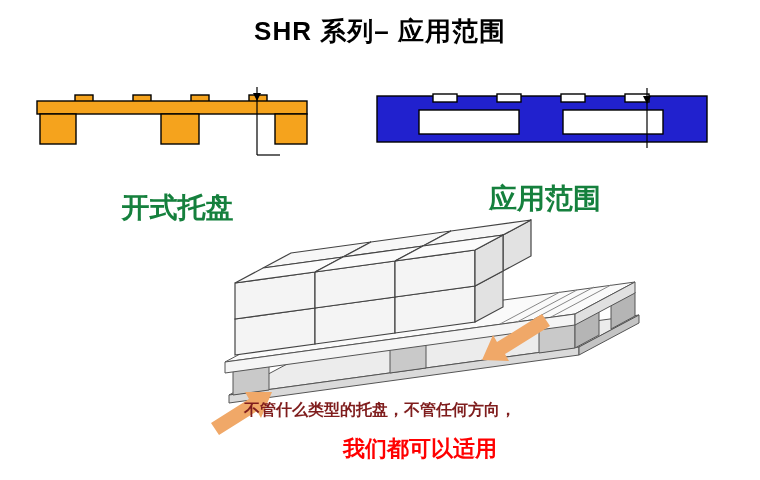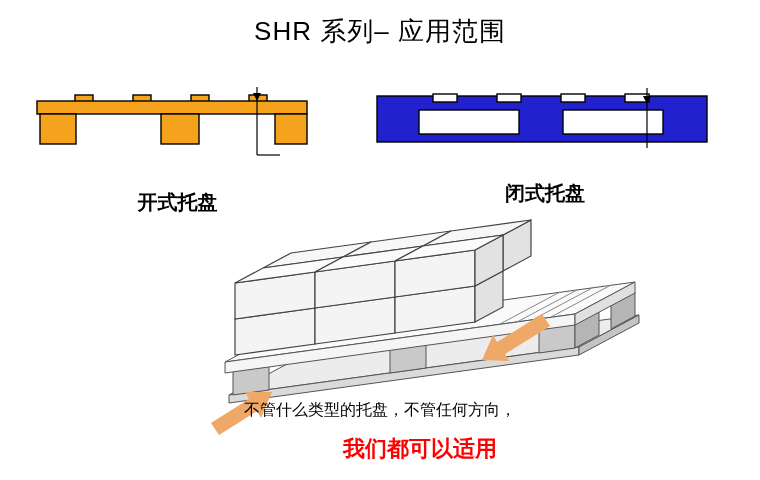--- a/index.html
+++ b/index.html
@@ -1,39 +1,39 @@
 <!DOCTYPE html>
 <html style="--color-open-pallet: #F5A31D; --color-closed-pallet: #2121CE; --color-arrow: #F0A868; --color-caption-highlight: #FF0000;"><head>
 <meta charset="utf-8">
 <style>
   * { margin:0; padding:0; box-sizing:border-box; }
   html,body { width:760px; height:480px; background:#fff; font-family:"Liberation Sans", sans-serif; }
   .slide { position:relative; width:760px; height:480px; background:#fff; overflow:hidden; }
 
   .title {
     position:absolute; top:14px; left:0; width:100%;
-    text-align:center; font-size:26px; font-weight:400; color:#000;
+    text-align:center; font-size:26px; font-weight:700; color:#000;
     letter-spacing:1px; font-family:"Liberation Sans", sans-serif;
   }
 
   figure { display:block; }
   .fig-open   { position:absolute; left:35px;  top:85px; width:285px; text-align:center; }
   .fig-closed { position:absolute; left:375px; top:88px; width:340px; text-align:center; }
   figcaption {
     font-family:"Liberation Serif", serif; font-weight:700;
-    font-size:20px; color:#000000;
+    font-size:28px; color:#15803d;
   }
   .fig-open figcaption   { margin-top:20px; }
   .fig-closed figcaption { margin-top:26px; }
 
   .illustration { position:absolute; left:165px; top:205px; width:480px; height:235px; }
 
   .caption1 {
     position:absolute; top:400px; left:0; width:100%;
-    text-align:center; font-weight:400; font-size:16px; color:#000000;
+    text-align:center; font-weight:700; font-size:16px; color:#7f1d1d;
     font-family:"Liberation Serif", serif;
   }
   .caption2 {
     position:absolute; top:434px; left:80px; width:680px;
     text-align:center; font-weight:700; font-size:22px;
     color:var(--color-caption-highlight, #FF0000);
     font-family:"Liberation Serif", serif;
   }
 </style>
 </head>
@@ -73,21 +73,21 @@
         <rect x="58" y="6" width="24" height="8" fill="#fff"></rect>
         <rect x="122" y="6" width="24" height="8" fill="#fff"></rect>
         <rect x="186" y="6" width="24" height="8" fill="#fff"></rect>
         <rect x="250" y="6" width="24" height="8" fill="#fff"></rect>
       </g>
       <g stroke="#000" stroke-width="1.2" fill="#000">
         <line x1="272" y1="0" x2="272" y2="60"></line>
         <polygon points="268,8 276,8 272,16" stroke="none"></polygon>
       </g>
     </svg>
-    <figcaption>闭式托盘</figcaption>
+    <figcaption>应用范围</figcaption>
   </figure>
 
   <div class="illustration">
     <svg width="480" height="235" viewBox="0 0 480 235">
 
       <g stroke="#555" stroke-width="1">
         <polygon points="64,190 414,142 474,110 124,158" fill="#ECECEC"></polygon>
         <polygon points="64,190 414,142 414,150 64,198" fill="#DADADA"></polygon>
         <polygon points="414,142 474,110 474,118 414,150" fill="#C4C4C4"></polygon>
       </g>

